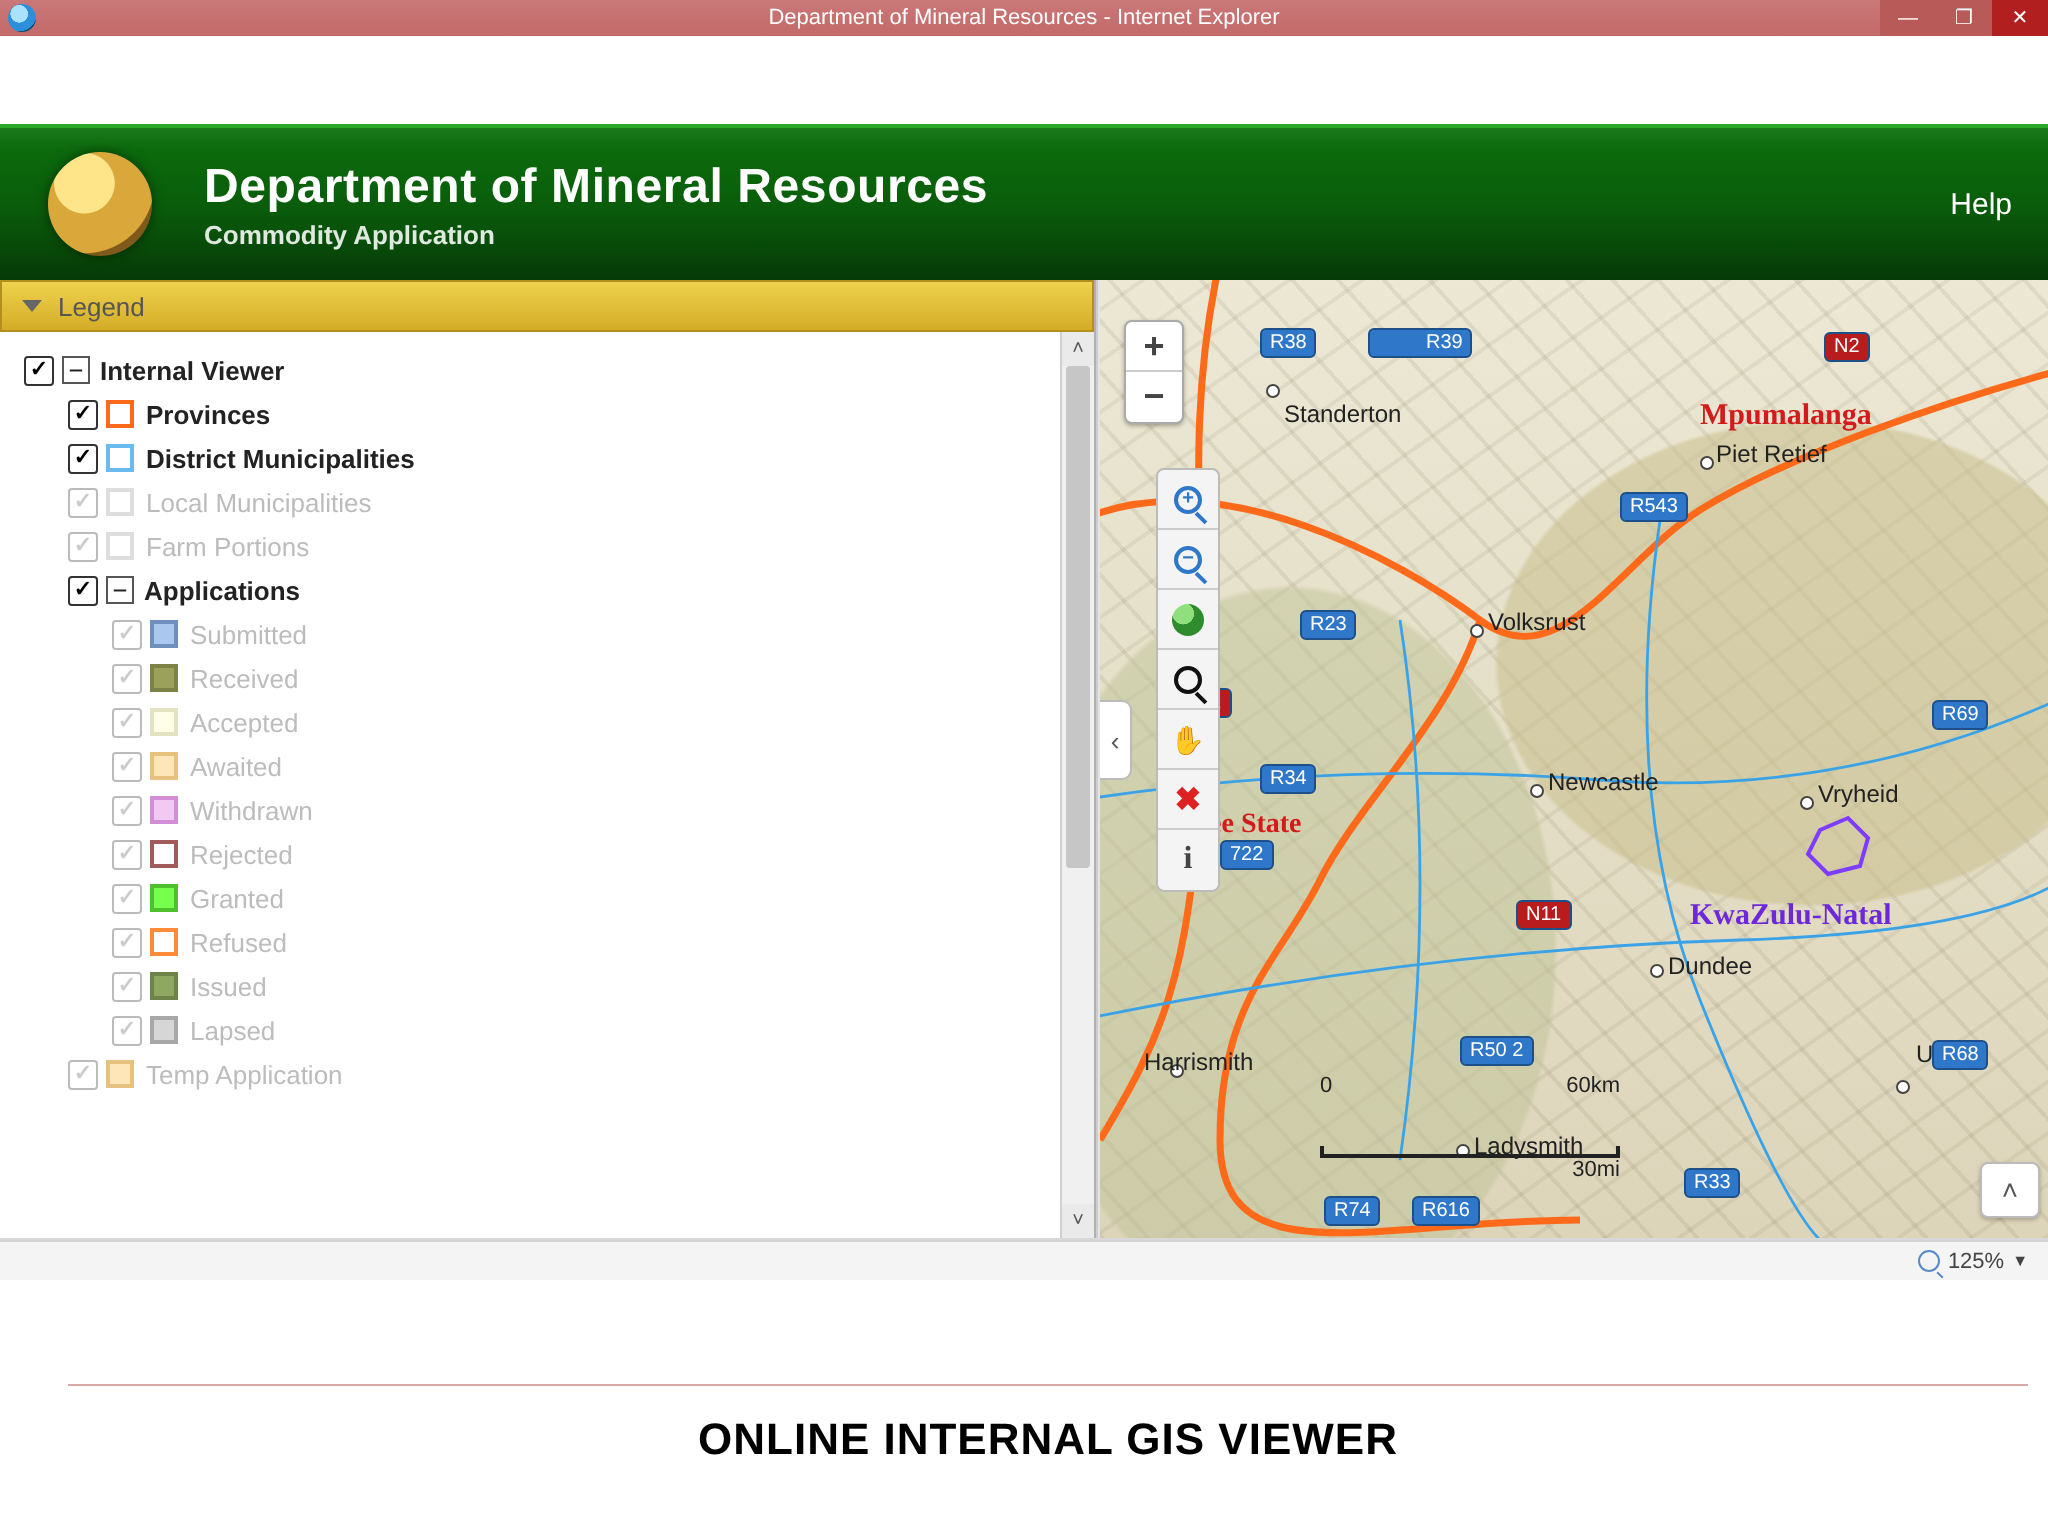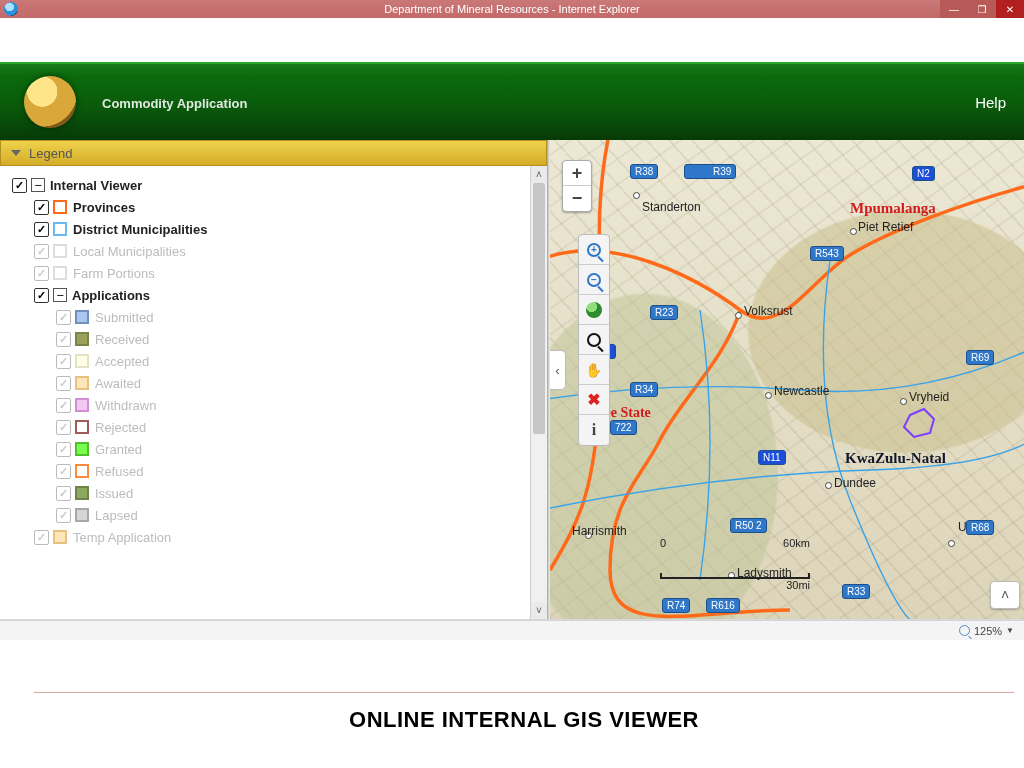--- a/index.html
+++ b/index.html
@@ -54,21 +54,21 @@
      radial-gradient(ellipse 260px 200px at 75% 40%, rgba(200,190,140,.55) 0 60%, transparent 61%),
      radial-gradient(ellipse 220px 300px at 20% 70%, rgba(190,195,150,.5) 0 60%, transparent 61%),
      repeating-linear-gradient(48deg, rgba(120,110,80,.12) 0 2px, transparent 2px 17px),
      repeating-linear-gradient(-35deg, rgba(120,110,80,.10) 0 2px, transparent 2px 21px),
      linear-gradient(#ece8d4, #ddd5ba); }
   .mapsvg { position:absolute; inset:0; }
   .maplabel { position:absolute; font-family:"Times New Roman",serif; font-weight:bold; }
   .towndot { position:absolute; width:7px;height:7px;border-radius:50%; background:#fff; border:1px solid #444; }
   .town { position:absolute; font-size:12px; color:#222; }
   .route { position:absolute; font-size:10px; color:#fff; background:#2f77c9; border-radius:3px; padding:1px 4px; border:1px solid #1d4f8b; }
-  .route.n { background:#1d4ed8; }
+  .route.n { background:#b91c1c; }
 
   
   .zoomctrl { position:absolute; left:12px; top:20px; width:30px; background:#fff; border:1px solid #aaa; border-radius:4px; box-shadow:0 1px 2px rgba(0,0,0,.3); }
   .zoomctrl div { height:25px; display:flex; align-items:center; justify-content:center; font-size:18px; font-weight:bold; color:#444; }
   .zoomctrl div:first-child { border-bottom:1px solid #ccc; }
 
   .collapse-tab { position:absolute; left:0; top:210px; width:16px; height:40px; background:#fff; border:1px solid #bbb; border-left:0; border-radius:0 5px 5px 0; display:flex; align-items:center; justify-content:center; font-size:13px; color:#555; }
   .expand-tab { position:absolute; right:4px; bottom:10px; width:30px;height:28px; background:#fff; border:1px solid #bbb; border-radius:4px; display:flex;align-items:center;justify-content:center; font-size:14px; color:#555; box-shadow:0 1px 2px rgba(0,0,0,.25);}
 
   .toolbar { position:absolute; left:28px; top:94px; width:32px; background:#f4f4f4; border:1px solid #bbb; border-radius:4px; }
@@ -108,20 +108,21 @@
     <div class="max">❐</div>
     <div class="close">✕</div>
   </div>
 </div>
 
 <div class="gap"></div>
 
 <div class="header">
   <div class="crest"></div>
   <div>
+    <h1>Department of Mineral Resources</h1>
     <div class="sub">Commodity Application</div>
   </div>
   <div class="help">Help</div>
 </div>
 
 <div class="work">
 
   <div class="left">
     <div class="legend-bar">
       <span class="tri"></span>
@@ -243,21 +244,21 @@
       <path d="M-10 370 Q 160 335 320 330 T 500 280" stroke="#3aa3e7" stroke-width="1.4" fill="none"></path>
       <path d="M280 120 Q 260 260 300 360 T 360 480" stroke="#3aa3e7" stroke-width="1.4" fill="none"></path>
       <path d="M150 170 Q 170 300 150 440" stroke="#3aa3e7" stroke-width="1.4" fill="none"></path>
 
       <path d="M360 275 l14 -6 l10 10 l-4 14 l-16 4 l-10 -10 z" stroke="#7d3cff" stroke-width="2" fill="none"></path>
     </svg>
 
     <div id="provs">
         <div class="maplabel" style="left: 300px; top: 60px; color: rgb(210, 27, 27); font-size: 15px;">Mpumalanga</div>
         <div class="maplabel" style="left: 40px; top: 265px; color: rgb(210, 27, 27); font-size: 14px;">Free State</div>
-        <div class="maplabel" style="left: 295px; top: 310px; color: #0f172a; font-size: 15px;">KwaZulu-Natal</div>
+        <div class="maplabel" style="left: 295px; top: 310px; color: #6d28d9; font-size: 15px;">KwaZulu-Natal</div>
       </div>
     <div id="towns">
         <div class="towndot" style="left: 83px; top: 52px;"></div>
         <div class="town" style="left: 92px; top: 60px;">Standerton</div>
         <div class="towndot" style="left: 300px; top: 88px;"></div>
         <div class="town" style="left: 308px; top: 80px;">Piet Retief</div>
         <div class="towndot" style="left: 185px; top: 172px;"></div>
         <div class="town" style="left: 194px; top: 164px;">Volksrust</div>
         <div class="towndot" style="left: 215px; top: 252px;"></div>
         <div class="town" style="left: 224px; top: 244px;">Newcastle</div>

